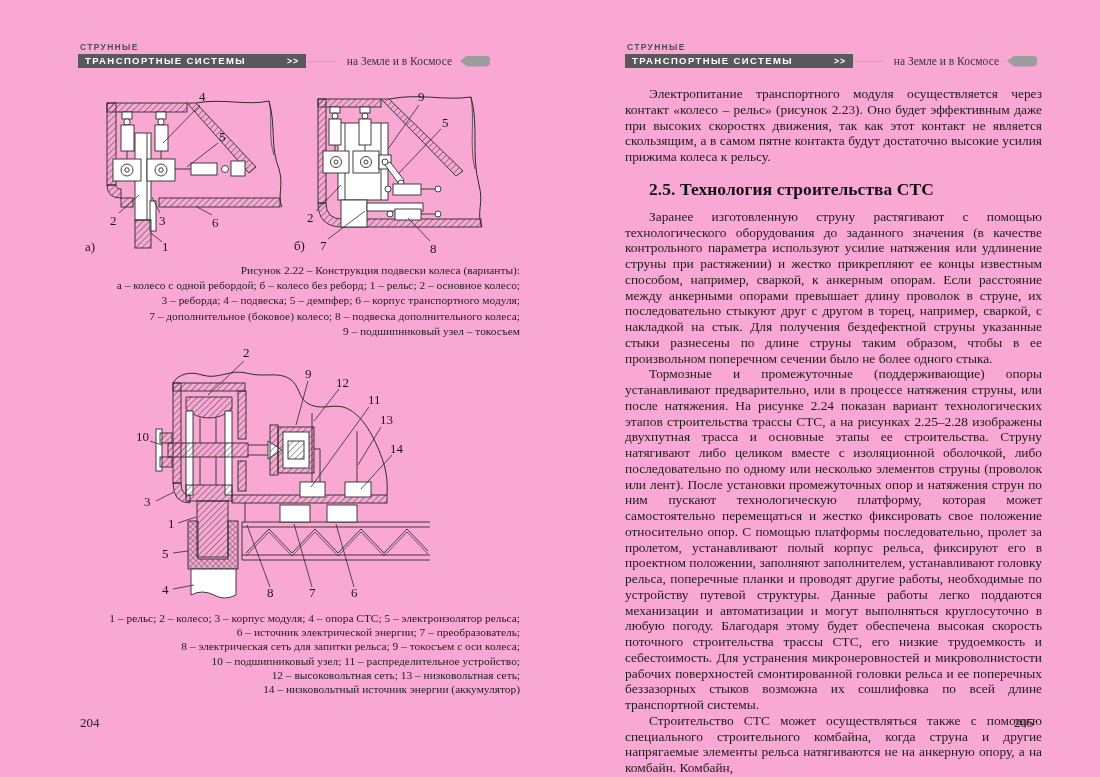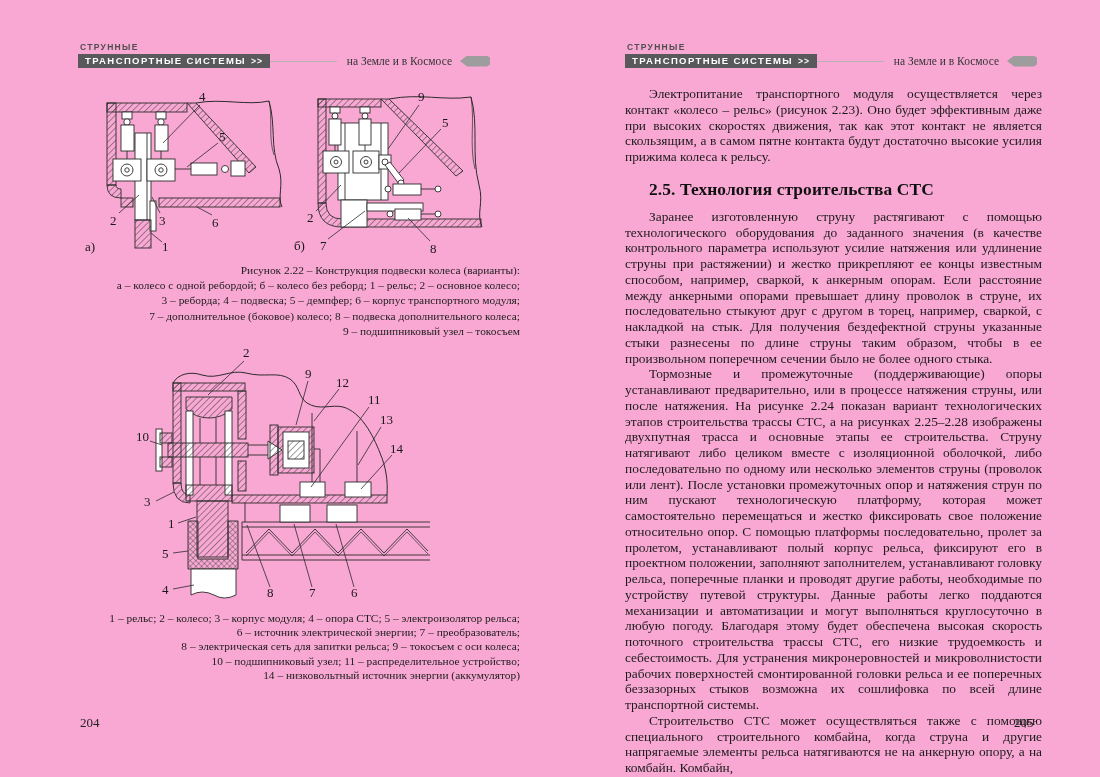--- a/index.html
+++ b/index.html
@@ -4,21 +4,21 @@
 <style>
   html,body{margin:0;padding:0;background:#ffffff;}
   .spread{position:relative;width:1100px;height:777px;background:#f9a8d4;overflow:hidden;
           font-family:"Liberation Serif",serif;color:#1b1b1b;}
   
   .hdr{position:absolute;top:42px;width:412px;}
   .hdr.left{left:78px;} .hdr.right{left:625px;}
   .hdr-top{font:bold 8.5px/10px "Liberation Sans",sans-serif;letter-spacing:1.3px;color:#4e4e4e;margin-left:2px;}
   .hdr-row{display:flex;align-items:center;margin-top:2px;}
   .hdr-badge{background:#59595b;color:#fff;font:bold 9.5px/14px "Liberation Sans",sans-serif;
-             letter-spacing:1.4px;padding:0 7px;height:14px;white-space:nowrap;display:flex;align-items:center;}
+             letter-spacing:1.4px;padding:0 7px;height:14px;white-space:nowrap;display:flex;align-items:center;gap:36px;}
   .hdr-chev{font-size:8.5px;margin-left:5px;letter-spacing:1px;}
   .hdr-line{flex:1;border-top:1px solid #b4b4b4;}
   .hdr-right{font:11.5px "Liberation Serif",serif;color:#353535;white-space:nowrap;margin:0 8px 0 10px;}
   .hdr-arrow{width:30px;height:11px;background:#9d9d9d;
              clip-path:polygon(0 50%,24% 0,90% 0,100% 20%,100% 80%,90% 100%,24% 100%);}
   
   .figsvg{position:absolute;}
   #figA{left:75px;top:85px;} #figB{left:293px;top:85px;} #figC{left:128px;top:345px;}
   .dlbl{font-family:"Liberation Serif",serif;font-size:13px;fill:#191919;}
   .cap{position:absolute;left:60px;width:460px;text-align:right;font-size:11.4px;color:#1d1d1d;}
@@ -309,20 +309,21 @@
       <text x="181" y="252">7</text>
       <text x="223" y="252">6</text>
     </g>
   </svg>
 
   <div id="cap223" class="cap">
     <span class="l">1 – рельс; 2 – колесо; 3 – корпус модуля; 4 – опора СТС; 5 – электроизолятор рельса;</span>
     <span class="l">6 – источник электрической энергии;  7 – преобразователь;</span>
     <span class="l">8 – электрическая сеть для запитки рельса; 9 – токосъем с оси колеса;</span>
     <span class="l">10 – подшипниковый узел; 11 – распределительное устройство;</span>
+    <span class="l">12 – высоковольтная сеть; 13 – низковольтная сеть;</span>
     <span class="l">14 – низковольтный источник энергии (аккумулятор)</span>
   </div>
 
   <div class="textcol">
     <p>Электропитание транспортного модуля осуществляется через контакт «колесо – рельс» (рисунок 2.23). Оно будет эффективным даже при высоких скоростях движения, так как этот контакт не является скользящим, а в самом пятне контакта будут достаточно высокие усилия прижима колеса к рельсу.</p>
     <h2>2.5. Технология строительства СТС</h2>
     <p>Заранее изготовленную струну растягивают с помощью технологического оборудования до заданного значения (в качестве контрольного параметра используют усилие натяжения или удлинение струны при растяжении) и жестко прикрепляют ее концы известным способом, например, сваркой, к анкерным опорам. Если расстояние между анкерными опорами превышает длину проволок в струне, их последовательно стыкуют друг с другом в торец, например, сваркой, с накладкой на стык. Для получения бездефектной струны указанные стыки разнесены по длине струны таким образом, чтобы в ее произвольном поперечном сечении было не более одного стыка.</p>
     <p>Тормозные и промежуточные (поддерживающие) опоры устанавливают предварительно, или в процессе натяжения струны, или после натяжения. На рисунке 2.24 показан вариант технологических этапов строительства трассы СТС, а на рисунках 2.25–2.28 изображены двухпутная трасса и основные этапы ее строительства. Струну натягивают либо целиком вместе с изоляционной оболочкой, либо последовательно по одному или несколько элементов струны (проволок или лент). После установки промежуточных опор и натяжения струн по ним пускают технологическую платформу, которая может самостоятельно перемещаться и жестко фиксировать свое положение относительно опор. С помощью платформы последовательно, пролет за пролетом, устанавливают полый корпус рельса, фиксируют его в проектном положении, заполняют заполнителем, устанавливают головку рельса, поперечные планки и проводят другие работы, необходимые по устройству путевой структуры. Данные работы легко поддаются механизации и автоматизации и могут выполняться круглосуточно в любую погоду. Благодаря этому будет обеспечена высокая скорость поточного строительства трассы СТС, его низкие трудоемкость и себестоимость. Для устранения микронеровностей и микроволнистости рабочих поверхностей смонтированной головки рельса и ее поперечных беззазорных стыков возможна их сошлифовка по всей длине транспортной системы.</p>
     <p>Строительство СТС может осуществляться также с помощью специального строительного комбайна, когда струна и другие напрягаемые элементы рельса натягиваются не на анкерную опору, а на комбайн. Комбайн,</p>
   </div>

